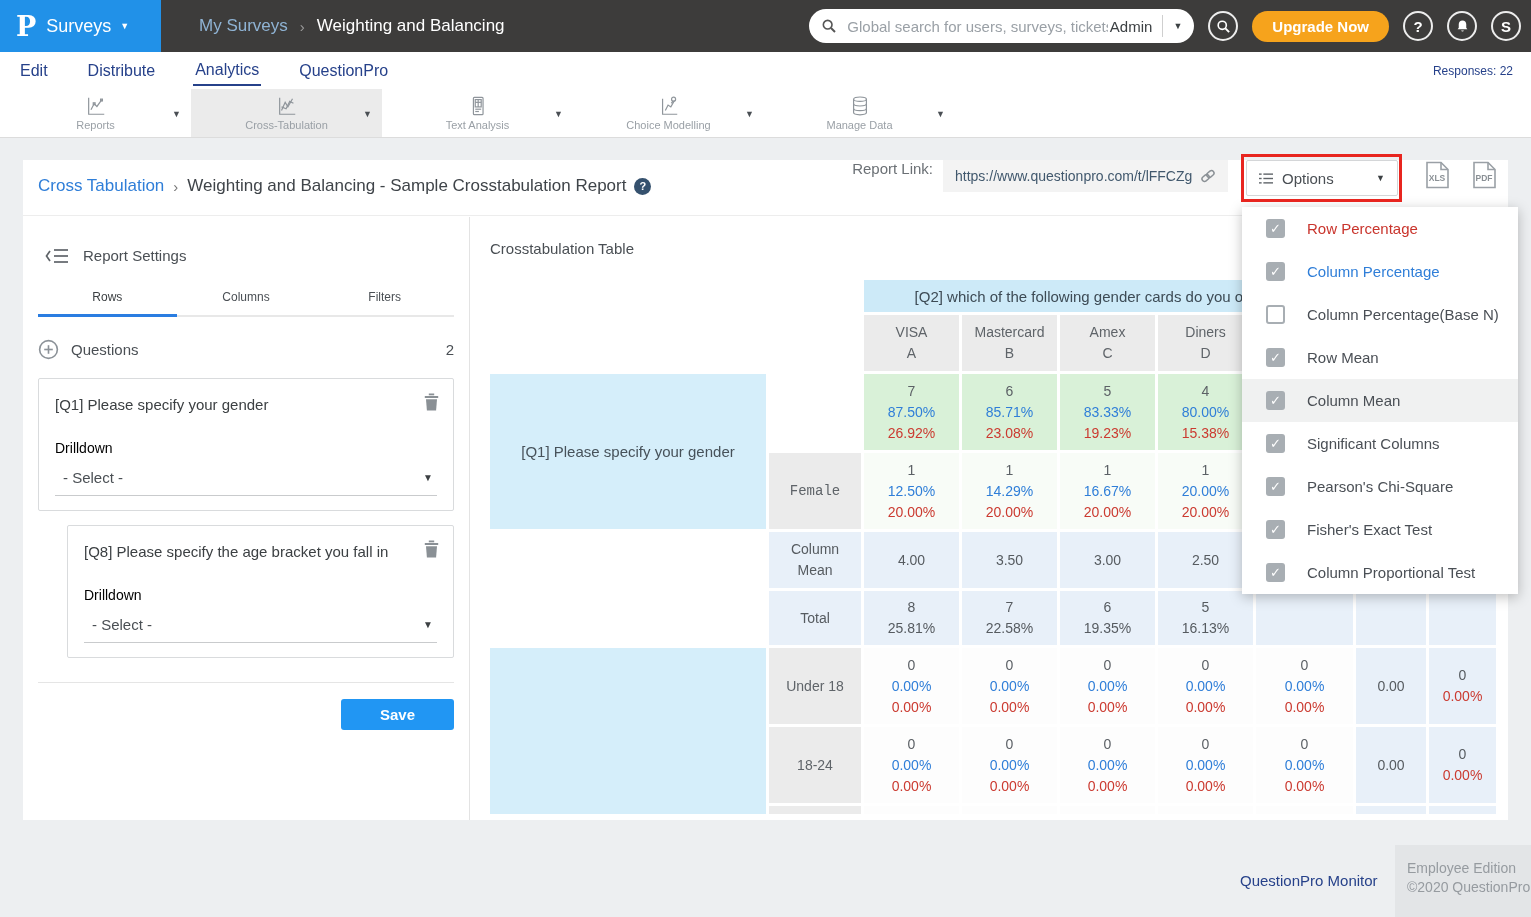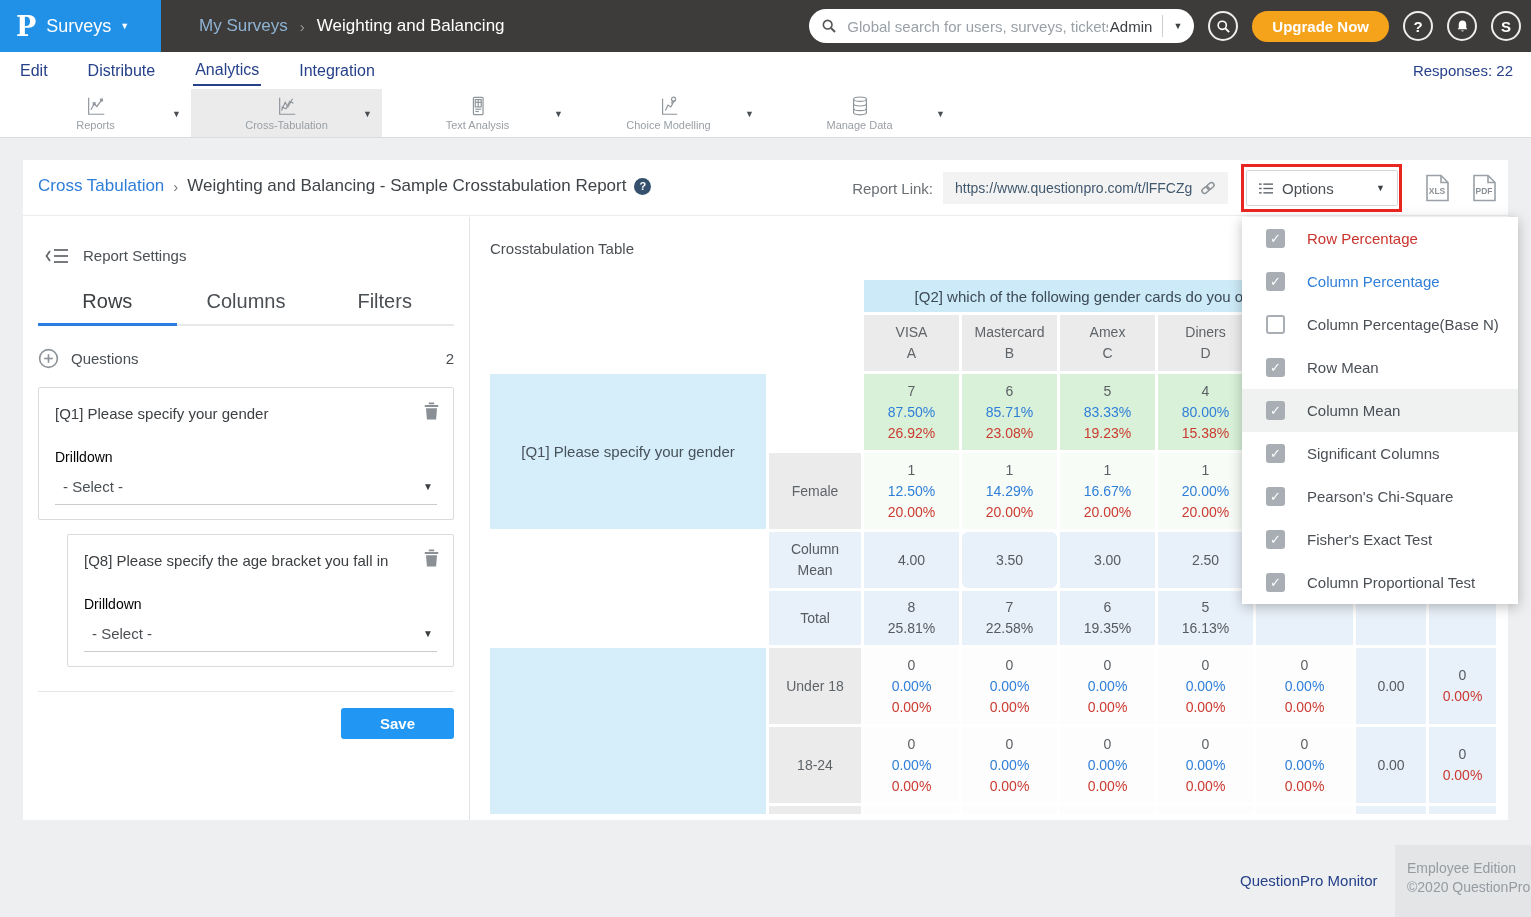--- a/index.html
+++ b/index.html
@@ -24,40 +24,40 @@
   .search-scope{font-size:15px;color:#3c4043;margin-right:10px;}
   .scope-div{width:1px;height:22px;background:#cfcfcf;margin-right:10px;}
   .scope-caret{font-size:9px;color:#3c4043;}
   .circle-btn{width:30px;height:30px;border-radius:50%;border:2px solid #ededed;display:flex;align-items:center;justify-content:center;color:#fff;font-size:15px;font-weight:bold;cursor:pointer;box-sizing:border-box;}
   .upgrade-btn{height:31px;background:#f6a31c;border:none;border-radius:16px;color:#fff;font-size:15px;font-weight:bold;padding:0 20px;cursor:pointer;font-family:"Liberation Sans",sans-serif;}
 
   
   .navbar{position:absolute;top:52px;left:0;width:1531px;height:37px;background:#fff;display:flex;align-items:center;padding:0 18px;box-sizing:border-box;z-index:19;}
   .nav-tab{font-size:16px;color:#26418a;margin-right:36px;padding:6px 2px 5px;cursor:pointer;}
   .nav-tab.active{border-bottom:2px solid #26418a;}
-  .responses{margin-left:auto;font-size:15px;color:#26418a;}
+  .responses{margin-left:auto;font-size:12px;color:#26418a;}
 
   
   .toolbar{position:absolute;top:89px;left:0;width:1531px;height:48px;background:#fff;border-bottom:1px solid #dcdcdc;display:flex;z-index:18;}
   .tb-item{width:191px;height:48px;display:flex;flex-direction:column;align-items:center;justify-content:center;position:relative;cursor:pointer;}
   .tb-item.active{background:#ebebeb;}
   .tb-label{font-size:11px;color:#9aa0a6;margin-top:2px;}
   .tb-caret{position:absolute;right:10px;top:20px;font-size:9px;color:#4a4f54;}
   .tb-icon{stroke:#8f959b;fill:none;stroke-width:1.3;}
 
   
   .content{position:absolute;top:138px;left:0;width:1531px;height:779px;background:#edeff1;}
   .card{position:absolute;top:22px;left:23px;width:1485px;height:660px;background:#fff;}
   .card-header{position:absolute;top:0;left:0;width:100%;height:56px;border-bottom:1px solid #ededed;box-sizing:border-box;z-index:30;}
   .rpt-crumbs{position:absolute;left:15px;top:16px;display:flex;align-items:center;font-size:17px;}
   .rpt-link-sec{color:#2f7ed8;cursor:pointer;}
   .rpt-sep{color:#777;margin:0 9px;font-size:15px;}
   .rpt-title{color:#3f4449;}
   .help-dot{width:17px;height:17px;border-radius:50%;background:#35516e;color:#fff;font-size:11px;font-weight:bold;display:inline-flex;align-items:center;justify-content:center;margin-left:8px;cursor:pointer;}
-  .hdr-right{position:absolute;right:10px;top:0;height:56px;display:flex;align-items:center;z-index:30;}
+  .hdr-right{position:absolute;right:10px;top:0;height:56px;display:flex;align-items:flex-start;z-index:30;}
   .rl-label{font-size:15px;color:#6b7075;margin-right:10px;}
   .url-box{width:285px;height:32px;background:#f3f3f3;display:flex;align-items:center;padding:0 10px 0 12px;box-sizing:border-box;margin-right:18px;}
   .url-text{font-size:14px;color:#41586d;flex:1;white-space:nowrap;overflow:hidden;}
   .options-wrap{position:relative;margin-right:26px;}
   .options-btn{height:36px;background:#fff;border:1px solid #d4d6d8;border-radius:2px;display:flex;align-items:center;padding:0 12px;cursor:pointer;width:152px;box-sizing:border-box;}
   .options-label{font-size:15px;color:#4a4f54;margin-left:9px;}
   .options-caret{margin-left:auto;font-size:9px;color:#3c4043;}
   .annot-red{position:absolute;top:-6px;bottom:-6px;left:-5px;right:-4px;border:3px solid #e8251f;pointer-events:none;z-index:45;}
   .file-icon{cursor:pointer;margin-right:20px;}
   .file-icon:last-child{margin-right:0;}
@@ -69,21 +69,21 @@
   .cb{width:19px;height:19px;border-radius:3px;box-sizing:border-box;display:flex;align-items:center;justify-content:center;flex:0 0 auto;}
   .cb.on{background:#a8aeb3;color:#fff;font-size:13px;}
   .cb.off{background:#fff;border:2px solid #a8aeb3;}
   .opt-label{font-size:15px;color:#4a4f55;margin-left:22px;}
 
   
   .sidebar{position:absolute;top:57px;left:0;width:447px;height:603px;border-right:1px solid #e3e3e3;box-sizing:border-box;}
   .rs-header{display:flex;align-items:center;margin:30px 0 0 22px;cursor:pointer;}
   .rs-title{font-size:15px;color:#4a4f54;margin-left:14px;}
   .side-tabs{display:flex;margin:26px 15px 0;border-bottom:2px solid #e8e8e8;}
-  .side-tab{flex:1;text-align:center;font-size:20px;color:#4a4f54;padding-bottom:10px;cursor:pointer;margin-bottom:-2px;}
+  .side-tab{flex:1;text-align:center;font-size:12px;color:#4a4f54;padding-bottom:10px;cursor:pointer;margin-bottom:-2px;}
   .side-tab.active{border-bottom:3px solid #2a7de1;color:#3c4043;}
   .q-row{display:flex;align-items:center;margin:22px 15px 0;}
   .q-label{font-size:15px;color:#4a4f54;margin-left:12px;}
   .q-count{margin-left:auto;font-size:15px;color:#4a4f54;}
   .q-card{margin:18px 15px 0;border:1px solid #d9dbdd;border-radius:2px;padding:17px 16px 14px;position:relative;}
   .q-card + .q-card{margin-top:14px;margin-left:44px;}
   .q-text{font-size:15px;color:#3c4043;padding-right:34px;}
   .trash{position:absolute;right:14px;top:14px;cursor:pointer;}
   .dd-label{font-size:14px;color:#000000;margin-top:27px;}
   .dd-select{margin-top:13px;border-bottom:1px solid #c9cbcd;padding:0 4px 9px 8px;display:flex;align-items:center;cursor:pointer;}
@@ -164,21 +164,21 @@
       <div class="circle-btn">
           <span>S</span>
         </div>
     </div>
   </header>
 
   <nav class="navbar">
     <span class="nav-tab">Edit</span>
     <span class="nav-tab">Distribute</span>
     <span class="nav-tab active">Analytics</span>
-    <span class="nav-tab">Integration</span>
+    <span class="nav-tab">QuestionPro</span>
     <span class="responses">Responses: 22</span>
   </nav>
 
   <div class="toolbar">
     <div class="tb-item">
       <svg class="tb-icon" width="24" height="22" viewBox="0 0 24 24">
           <path d="M4 3v18h17"></path>
           <polyline points="6.5,16 10,9.5 13,12.5 18,5.5"></polyline>
           <rect x="9" y="8.5" width="2" height="2"></rect>
           <rect x="17" y="4.5" width="2" height="2"></rect>
@@ -424,21 +424,21 @@
             <span class="cp">19.23%</span>
           </div>
           <div class="tc cell-green" style="grid-area: 3 / 6;">
             <span class="cnt">4</span>
             <span class="rp">80.00%</span>
             <span class="cp">15.38%</span>
           </div>
           <div class="tc cell-green" style="grid-area: 3 / 7;"></div>
           <div class="tc cell-stat" style="grid-area: 3 / 8;"></div>
           <div class="tc cell-stat" style="grid-area: 3 / 9;"></div>
-          <div class="tc cell-cat" style="grid-area: 4 / 2;">
+          <div class="tc cell-cat" style="grid-area: 4 / 2; font-family: Liberation Mono, monospace;">
             <span class="">Female</span>
           </div>
           <div class="tc cell-mint" style="grid-area: 4 / 3;">
             <span class="cnt">1</span>
             <span class="rp">12.50%</span>
             <span class="cp">20.00%</span>
           </div>
           <div class="tc cell-mint" style="grid-area: 4 / 4;">
             <span class="cnt">1</span>
             <span class="rp">14.29%</span>
@@ -457,21 +457,21 @@
           <div class="tc cell-mint" style="grid-area: 4 / 7;"></div>
           <div class="tc cell-stat" style="grid-area: 4 / 8;"></div>
           <div class="tc cell-stat" style="grid-area: 4 / 9;"></div>
           <div class="tc cell-none" style="grid-area: 5 / 1;"></div>
           <div class="tc cell-statlabel" style="grid-area: 5 / 2;">
             <span class="">Column Mean</span>
           </div>
           <div class="tc cell-stat" style="grid-area: 5 / 3;">
             <span class="cnt2">4.00</span>
           </div>
-          <div class="tc cell-stat" style="grid-area: 5 / 4; border-radius: 6px;">
+          <div class="tc cell-stat" style="grid-area: 5 / 4;">
             <span class="cnt2">3.50</span>
           </div>
           <div class="tc cell-stat" style="grid-area: 5 / 5;">
             <span class="cnt2">3.00</span>
           </div>
           <div class="tc cell-stat" style="grid-area: 5 / 6;">
             <span class="cnt2">2.50</span>
           </div>
           <div class="tc cell-stat" style="grid-area: 5 / 7;"></div>
           <div class="tc cell-stat" style="grid-area: 5 / 8;"></div>

